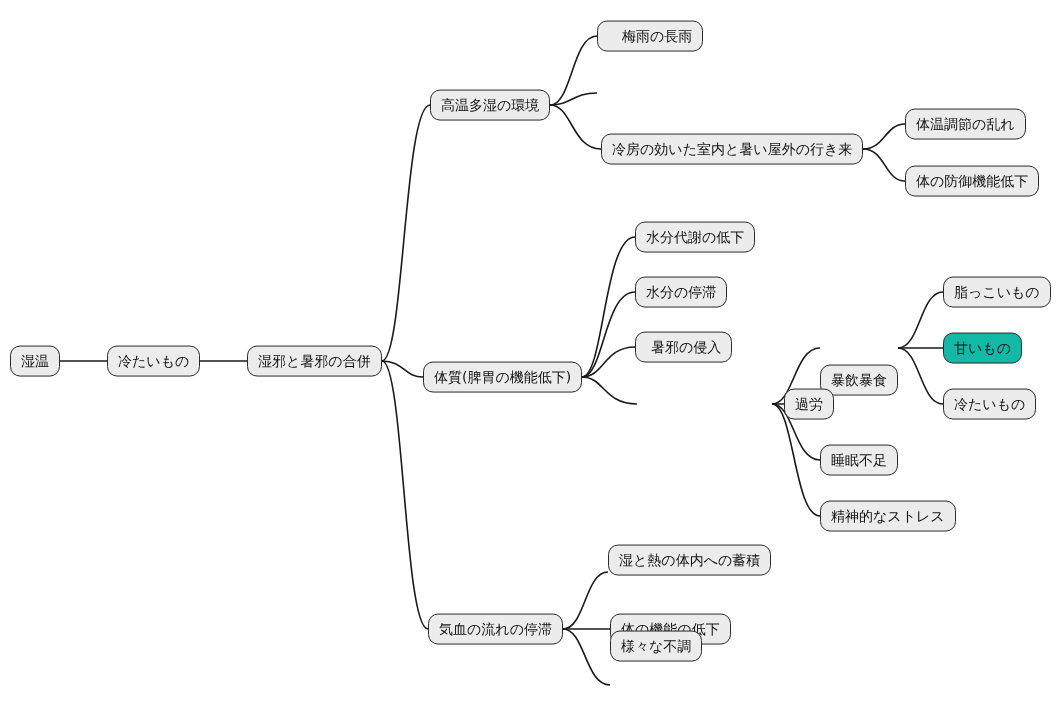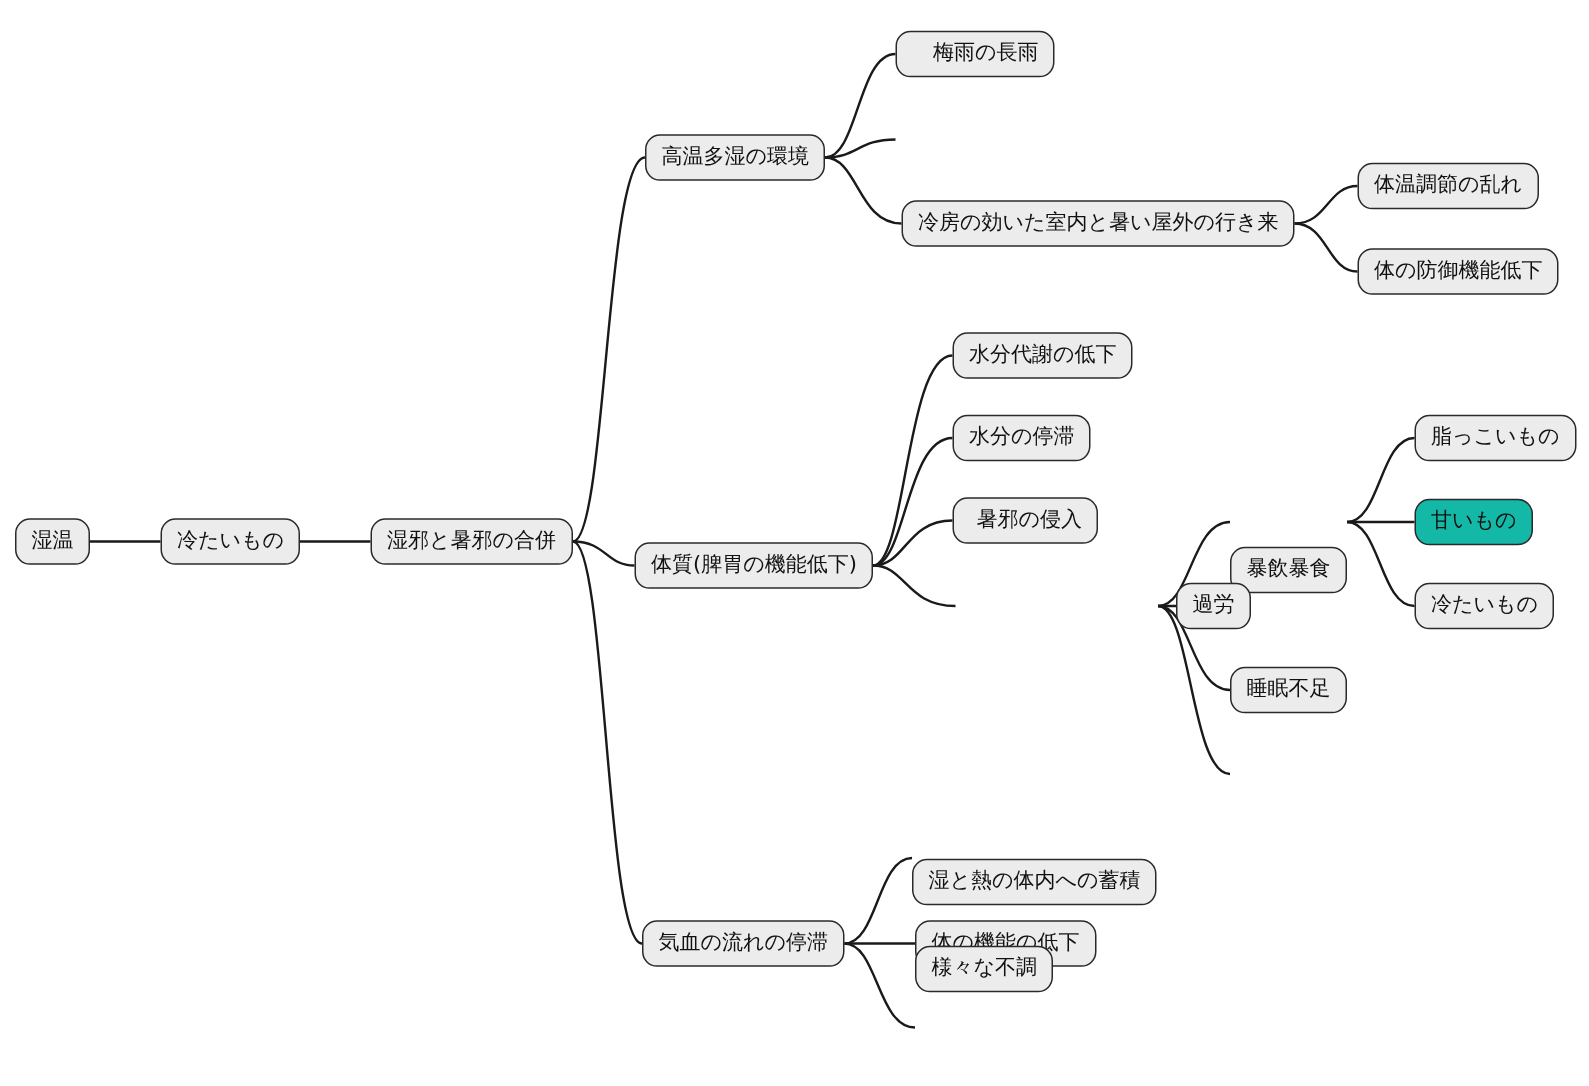--- a/index.html
+++ b/index.html
@@ -86,18 +86,19 @@
       <div class="node" style="left: 905px; top: 181px; background: rgb(236, 236, 236); border-color: rgb(42, 42, 42); color: rgb(17, 17, 17);">体の防御機能低下</div>
       <div class="node" style="left: 635px; top: 237px; background: rgb(236, 236, 236); border-color: rgb(42, 42, 42); color: rgb(17, 17, 17);">水分代謝の低下</div>
       <div class="node" style="left: 635px; top: 292px; background: rgb(236, 236, 236); border-color: rgb(42, 42, 42); color: rgb(17, 17, 17);">水分の停滞</div>
       <div class="node" style="left: 635px; top: 347px; background: rgb(236, 236, 236); border-color: rgb(42, 42, 42); color: rgb(17, 17, 17); padding-left: 15px;">暑邪の侵入</div>
       <div class="node" style="left: 820px; top: 348px; background: rgb(236, 236, 236); border-color: rgb(42, 42, 42); color: rgb(17, 17, 17); margin-top: 32px;">暴飲暴食</div>
       <div class="node" style="left: 943px; top: 292px; background: rgb(236, 236, 236); border-color: rgb(42, 42, 42); color: rgb(17, 17, 17);">脂っこいもの</div>
       <div class="node" style="left: 943px; top: 348px; background: #14b8a6; border-color: rgb(42, 42, 42); color: rgb(17, 17, 17);">甘いもの</div>
       <div class="node" style="left: 943px; top: 404px; background: rgb(236, 236, 236); border-color: rgb(42, 42, 42); color: rgb(17, 17, 17);">冷たいもの</div>
       <div class="node" style="left: 784px; top: 404px; background: rgb(236, 236, 236); border-color: rgb(42, 42, 42); color: rgb(17, 17, 17);">過労</div>
       <div class="node" style="left: 820px; top: 460px; background: rgb(236, 236, 236); border-color: rgb(42, 42, 42); color: rgb(17, 17, 17);">睡眠不足</div>
+      <div class="node" style="left: 820px; top: 516px; background: rgb(236, 236, 236); border-color: rgb(42, 42, 42); color: rgb(17, 17, 17);">精神的なストレス</div>
       <div class="node" style="left: 428px; top: 629px; background: rgb(236, 236, 236); border-color: rgb(42, 42, 42); color: rgb(17, 17, 17);">気血の流れの停滞</div>
-      <div class="node" style="left: 608px; top: 588px; background: rgb(236, 236, 236); border-color: rgb(42, 42, 42); color: rgb(17, 17, 17);">湿と熱の体内への蓄積</div>
+      <div class="node" style="left: 608px; top: 560px; background: rgb(236, 236, 236); border-color: rgb(42, 42, 42); color: rgb(17, 17, 17);">湿と熱の体内への蓄積</div>
       <div class="node" style="left: 610px; top: 629px; background: rgb(236, 236, 236); border-color: rgb(42, 42, 42); color: rgb(17, 17, 17);">体の機能の低下</div>
       <div class="node" style="left: 610px; top: 646px; background: rgb(236, 236, 236); border-color: rgb(42, 42, 42); color: rgb(17, 17, 17);">様々な不調</div>
     </div>
 </div>
 
 </body></html>

